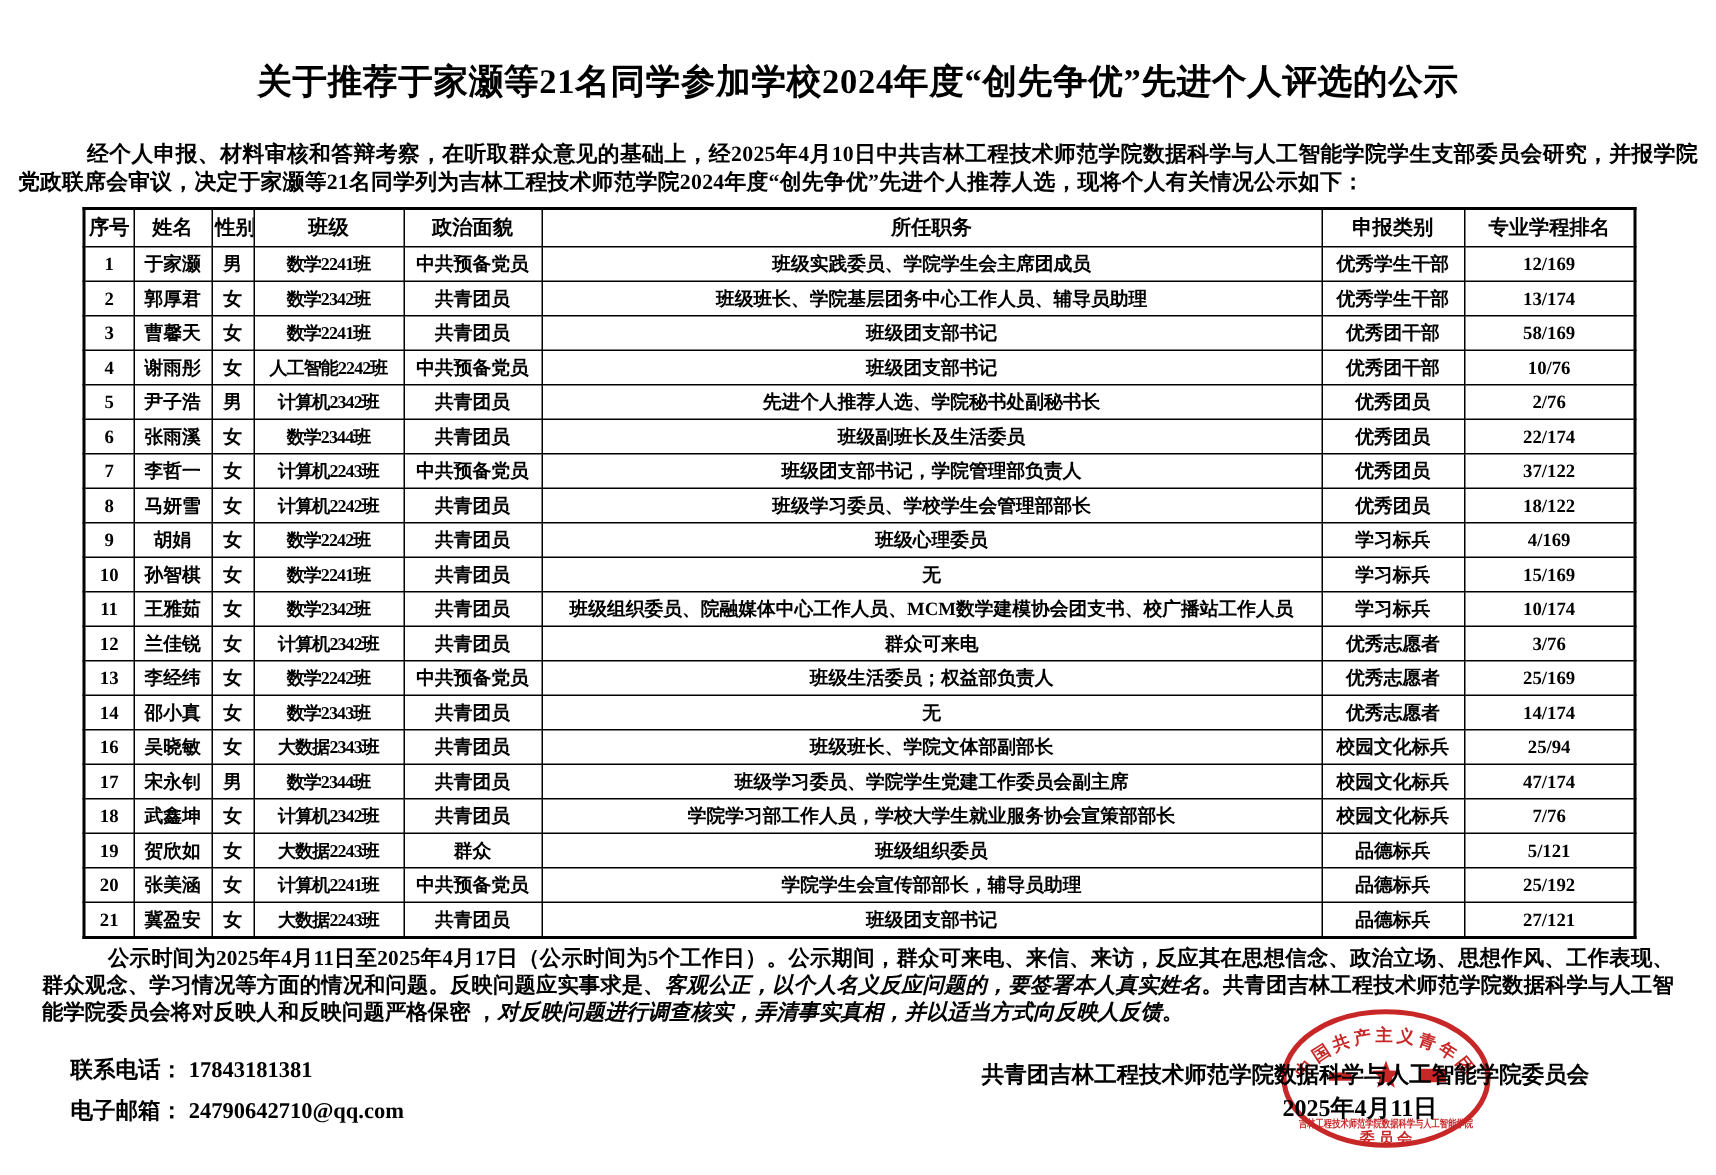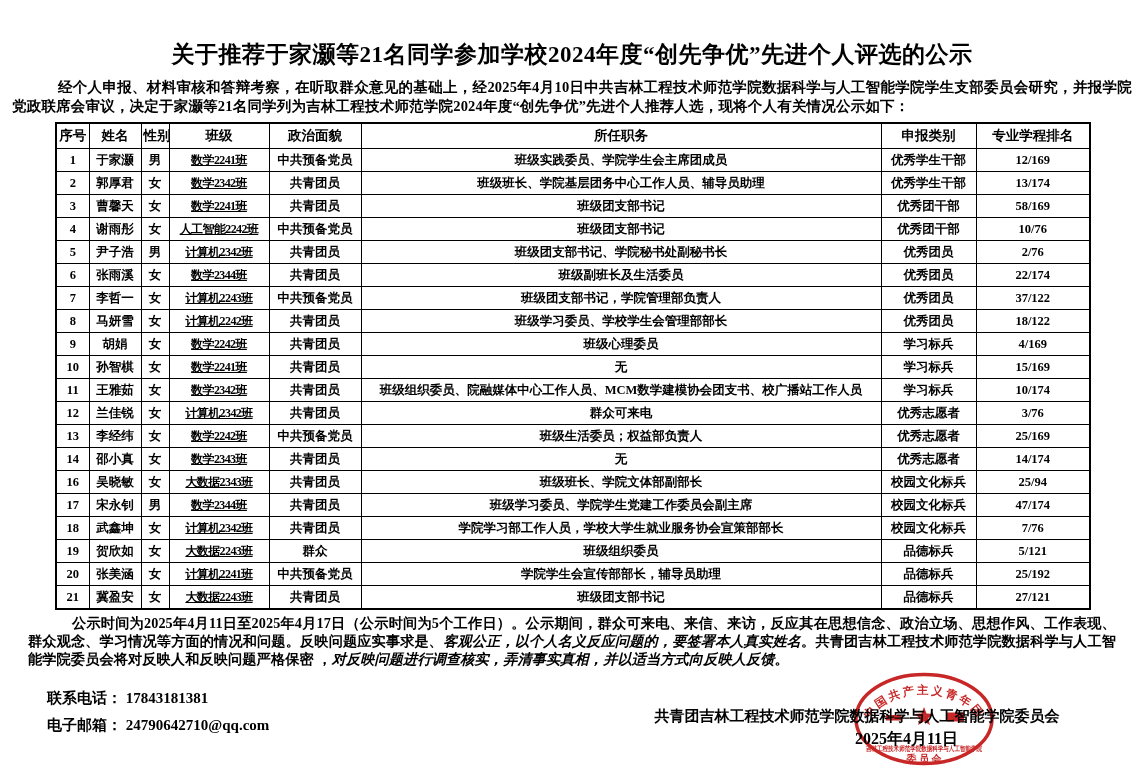--- a/index.html
+++ b/index.html
@@ -4,39 +4,39 @@
 <style>
   html,body{margin:0;padding:0;}
   body{
     width:1144px;height:783px;background:#ffffff;position:relative;overflow:hidden;
     font-family:"Liberation Serif","DejaVu Serif",serif;
     font-weight:700;color:#000;
     -webkit-font-smoothing:antialiased;
   }
   .page{position:absolute;inset:0;}
   .doc-title{
-    margin:42px 30px 10px 30px;text-align:center;
+    margin:42px 30px 26px 30px;text-align:center;
     font-size:23px;letter-spacing:0.5px;line-height:26px;
   }
   .intro{
     margin:0 12px;font-size:14.5px;line-height:18.6px;
     text-align:justify;text-indent:46px;letter-spacing:0.2px;
   }
   table.announce{
     border-collapse:collapse;table-layout:fixed;
     margin:7px 0 0 55px;width:1034px;
     font-size:12.5px;border:2px solid #000;padding-left:18px;
   }
   table.announce th,table.announce td{
     border:1px solid #000;padding:0 2px;text-align:center;
     overflow:hidden;white-space:nowrap;font-weight:700;
   }
   table.announce th{height:24px;font-size:13.5px;}
   table.announce td{height:22px;}
-  table.announce td:nth-child(4){font-size:12px;letter-spacing:-0.6px;text-decoration:underline;}
+  table.announce td:nth-child(4){font-size:12px;letter-spacing:-0.6px;}
   .closing{
     margin:5px 28px 16px 28px;font-size:14.2px;line-height:17.8px;
     text-align:justify;text-indent:44px;letter-spacing:0.1px;
   }
   .closing i{font-style:italic;}
   .contact{margin:9px 0 0 47px;font-size:15px;line-height:27px;}
   .contact div{white-space:pre;}
   .signature-org{
     position:absolute;left:652px;top:707px;width:410px;
     text-align:center;font-size:15px;white-space:nowrap;
@@ -123,21 +123,21 @@
           <td>班级团支部书记</td>
           <td>优秀团干部</td>
           <td>10/76</td>
         </tr>
         <tr>
           <td>5</td>
           <td>尹子浩</td>
           <td>男</td>
           <td>计算机2342班</td>
           <td>共青团员</td>
-          <td>班级团支部书记、学院秘书处副秘书长</td>
+          <td>先进个人推荐人选、学院秘书处副秘书长</td>
           <td>优秀团员</td>
           <td>2/76</td>
         </tr>
         <tr>
           <td>6</td>
           <td>张雨溪</td>
           <td>女</td>
           <td>数学2344班</td>
           <td>共青团员</td>
           <td>班级副班长及生活委员</td>

